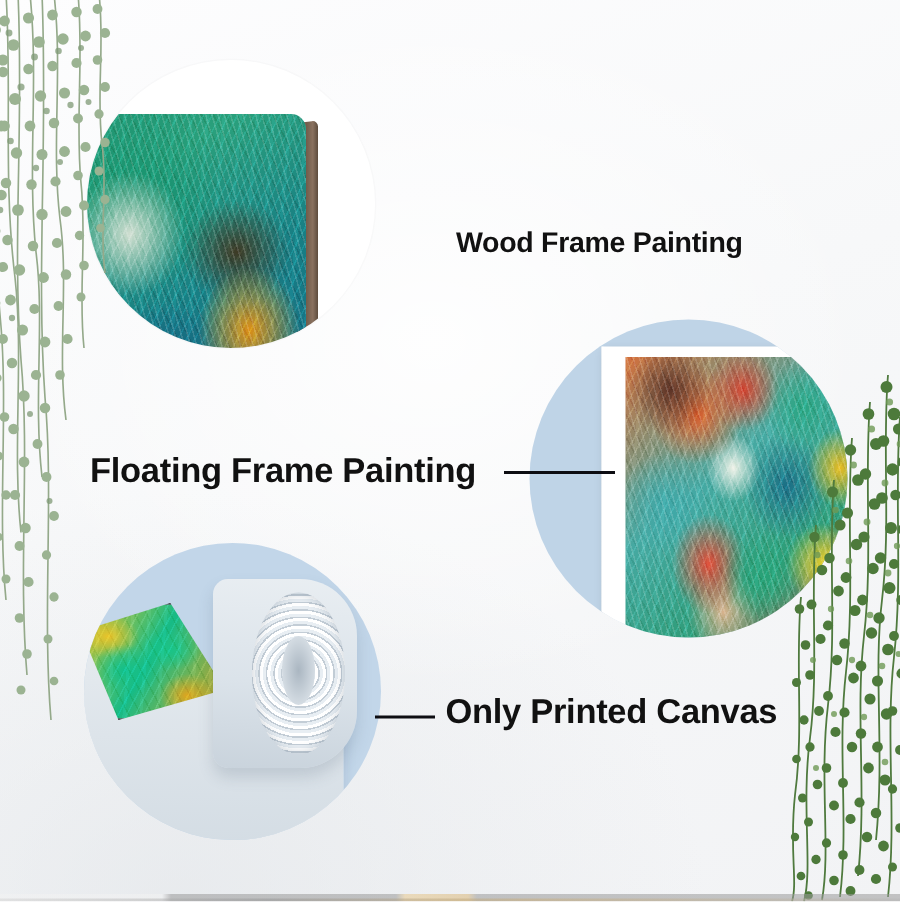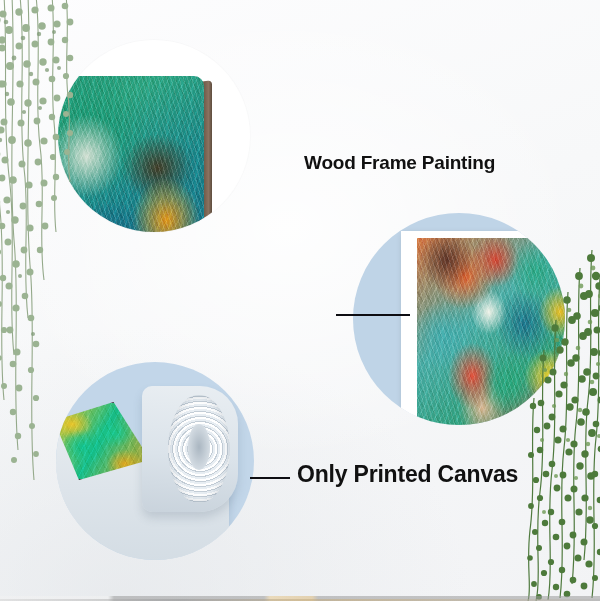--- a/index.html
+++ b/index.html
@@ -301,20 +301,21 @@
     <div class="paint art-roll" id="roll-art-corner">
       <div class="strokes"></div>
     </div>
     <div id="roll-body"></div>
     <div id="roll-end"></div>
     <div id="roll-end-core"></div>
   </div>
 
   <div class="label" id="label-wood">Wood Frame Painting</div>
 
+  <div class="label" id="label-floating">Floating Frame Painting</div>
 
   <div class="leader" id="leader-floating"></div>
 
   <div class="label" id="label-canvas">
     <div>Only Printed Canvas</div>
   </div>
 
   <div class="leader" id="leader-canvas"></div>
 
   <div class="vine-layer" id="vines-left">

